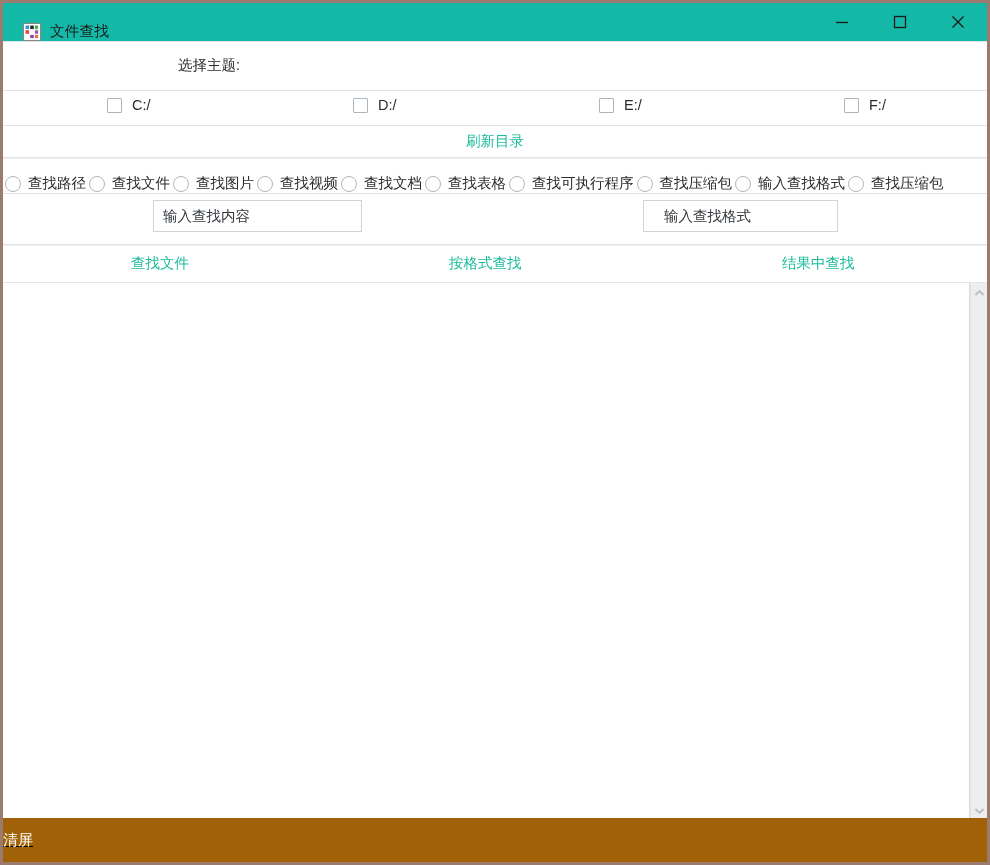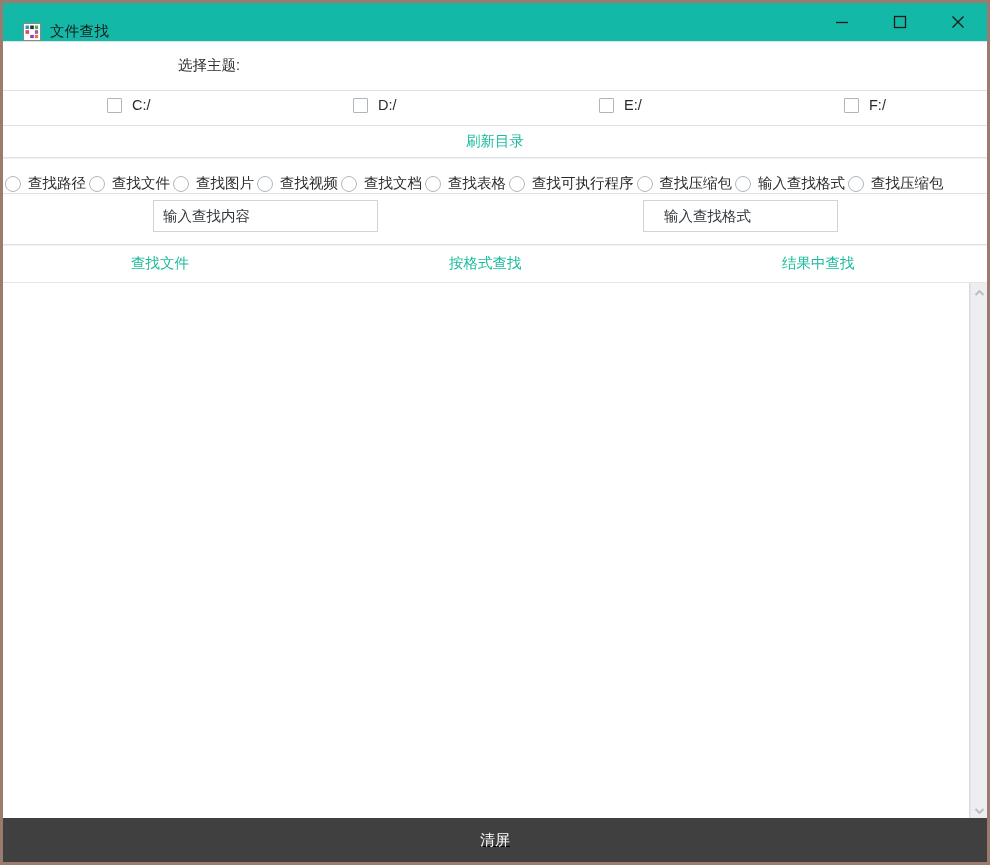--- a/index.html
+++ b/index.html
@@ -198,21 +198,21 @@
     background: #ffffff;
     display: flex;
     align-items: center;
     padding-left: 9px;
   }
   .entry-text {
     font-size: 14.5px;
     color: #3b4category;
   }
   .entry-text { color: #33383d; }
-  #entry-content { left: 150px; width: 225px; }
+  #entry-content { left: 150px; width: 209px; }
   #entry-format { left: 640px; width: 195px; padding-left: 20px; }
 
   
   .buttons-row {
     height: 36px;
     flex: 0 0 auto;
     position: relative;
   }
   .btn-link {
     position: absolute;
@@ -260,24 +260,23 @@
     display: flex; align-items: center; justify-content: center;
     padding-top: 2px;
   }
   .sb-track { flex: 1 1 auto; width: 17px; background: #eceeef; }
 
   
   .footer {
     height: 44px;
     min-height: 44px;
     flex: 0 0 auto;
-    background: #404040;
-    display: flex;
-    align-items: center;
-    justify-content: center;
+    background: #a16207;
+    display: flex;
+    align-items: center;
     cursor: pointer;
     text-decoration: underline;
   }
   .footer-label {
     color: #ffffff;
     font-size: 15px;
   }
 </style>
 </head>
 <body>

